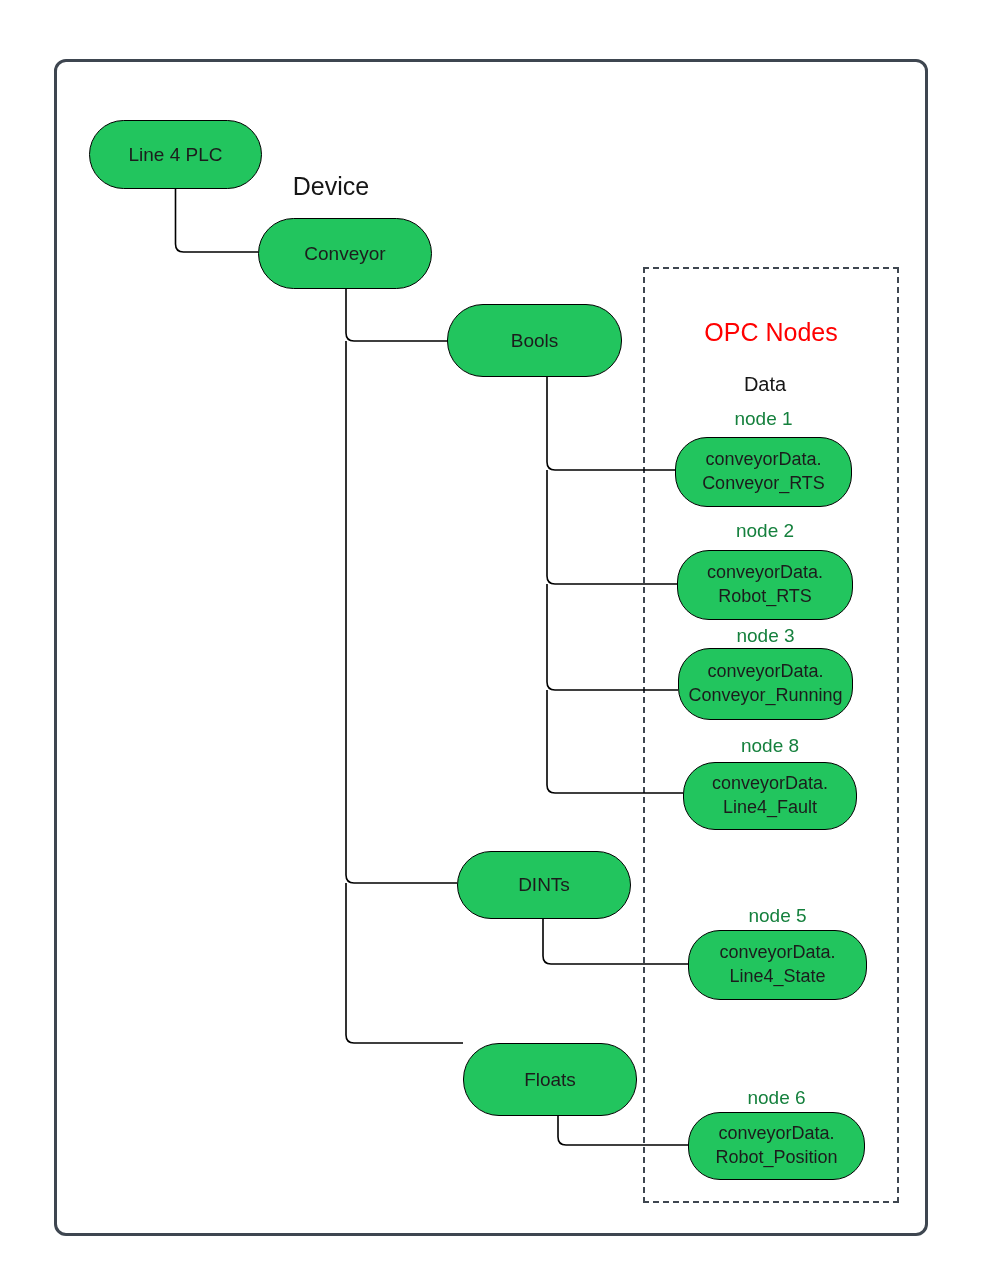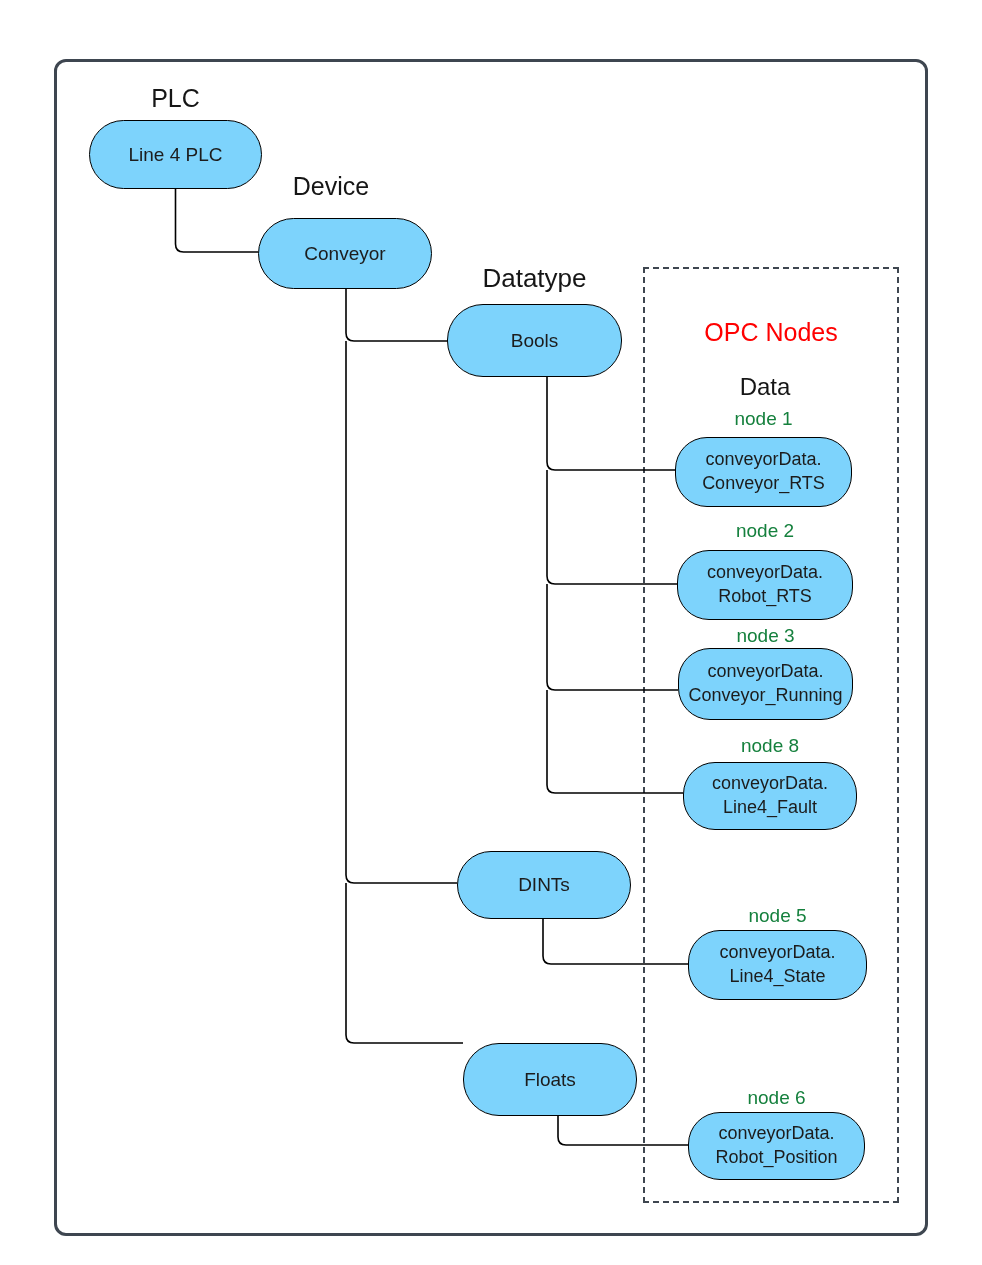--- a/index.html
+++ b/index.html
@@ -49,21 +49,21 @@
     left: 0; top: 0;
     width: 982px; height: 1265px;
   }
   svg.connectors path {
     fill: none;
     stroke: var(--line);
     stroke-width: 1.6;
   }
   .pill {
     position: absolute;
-    background: #7dd3fc;
+    background: #22c55e;
     border: 1.7px solid #000000;
     border-radius: 36px;
     display: flex;
     flex-direction: column;
     align-items: center;
     justify-content: center;
     text-align: center;
     font-size: 19px;
     color: #1c1c1c;
   }
@@ -75,21 +75,21 @@
   }
   .pill .nowrap { white-space: nowrap; }
   .lbl {
     position: absolute;
     text-align: center;
     font-size: 25px;
     color: #161616;
   }
   .lbl.small { font-size: 19px; color: #15803d; }
   .lbl.red { color: var(--accent-red); }
-  .lbl.data-lbl { font-size: 24px; }
+  .lbl.data-lbl { font-size: 20px; }
 </style>
 </head>
 <body>
 
 <div class="canvas">
 
 
   <div class="outer-box"></div>
   <div class="dashed-box"></div>
 
@@ -99,23 +99,21 @@
     <path d="M346 341 V875 Q346 883 354 883 H457"></path>
     <path d="M346 883 V1035 Q346 1043 354 1043 H463"></path>
     <path d="M547 377 V462 Q547 470 555 470 H675"></path>
     <path d="M547 470 V576 Q547 584 555 584 H677"></path>
     <path d="M547 584 V682 Q547 690 555 690 H678"></path>
     <path d="M547 690 V785 Q547 793 555 793 H683"></path>
     <path d="M543 918 V956 Q543 964 551 964 H688"></path>
     <path d="M558 1078 V1137 Q558 1145 566 1145 H688"></path>
   </svg>
 
-  <div class="lbl" style="left:89px; top:84px; width:173px;">PLC</div>
   <div class="lbl" style="left:244px; top:172px; width:174px;">Device</div>
-  <div class="lbl" style="left:447px; top:263px; width:175px; font-size:26px;">Datatype</div>
   <div class="lbl red" style="left:655px; top:318px; width:232px;">OPC Nodes</div>
   <div class="lbl data-lbl" style="left:655px; top:373px; width:220px;">Data</div>
 
   <div class="pill" style="left:89px; top:120px; width:173px; height:69px;">
     <span>Line 4 PLC</span>
   </div>
   <div class="pill" style="left:258px; top:218px; width:174px; height:71px;">
     <span>Conveyor</span>
   </div>
   <div class="pill" style="left:447px; top:304px; width:175px; height:73px;">

